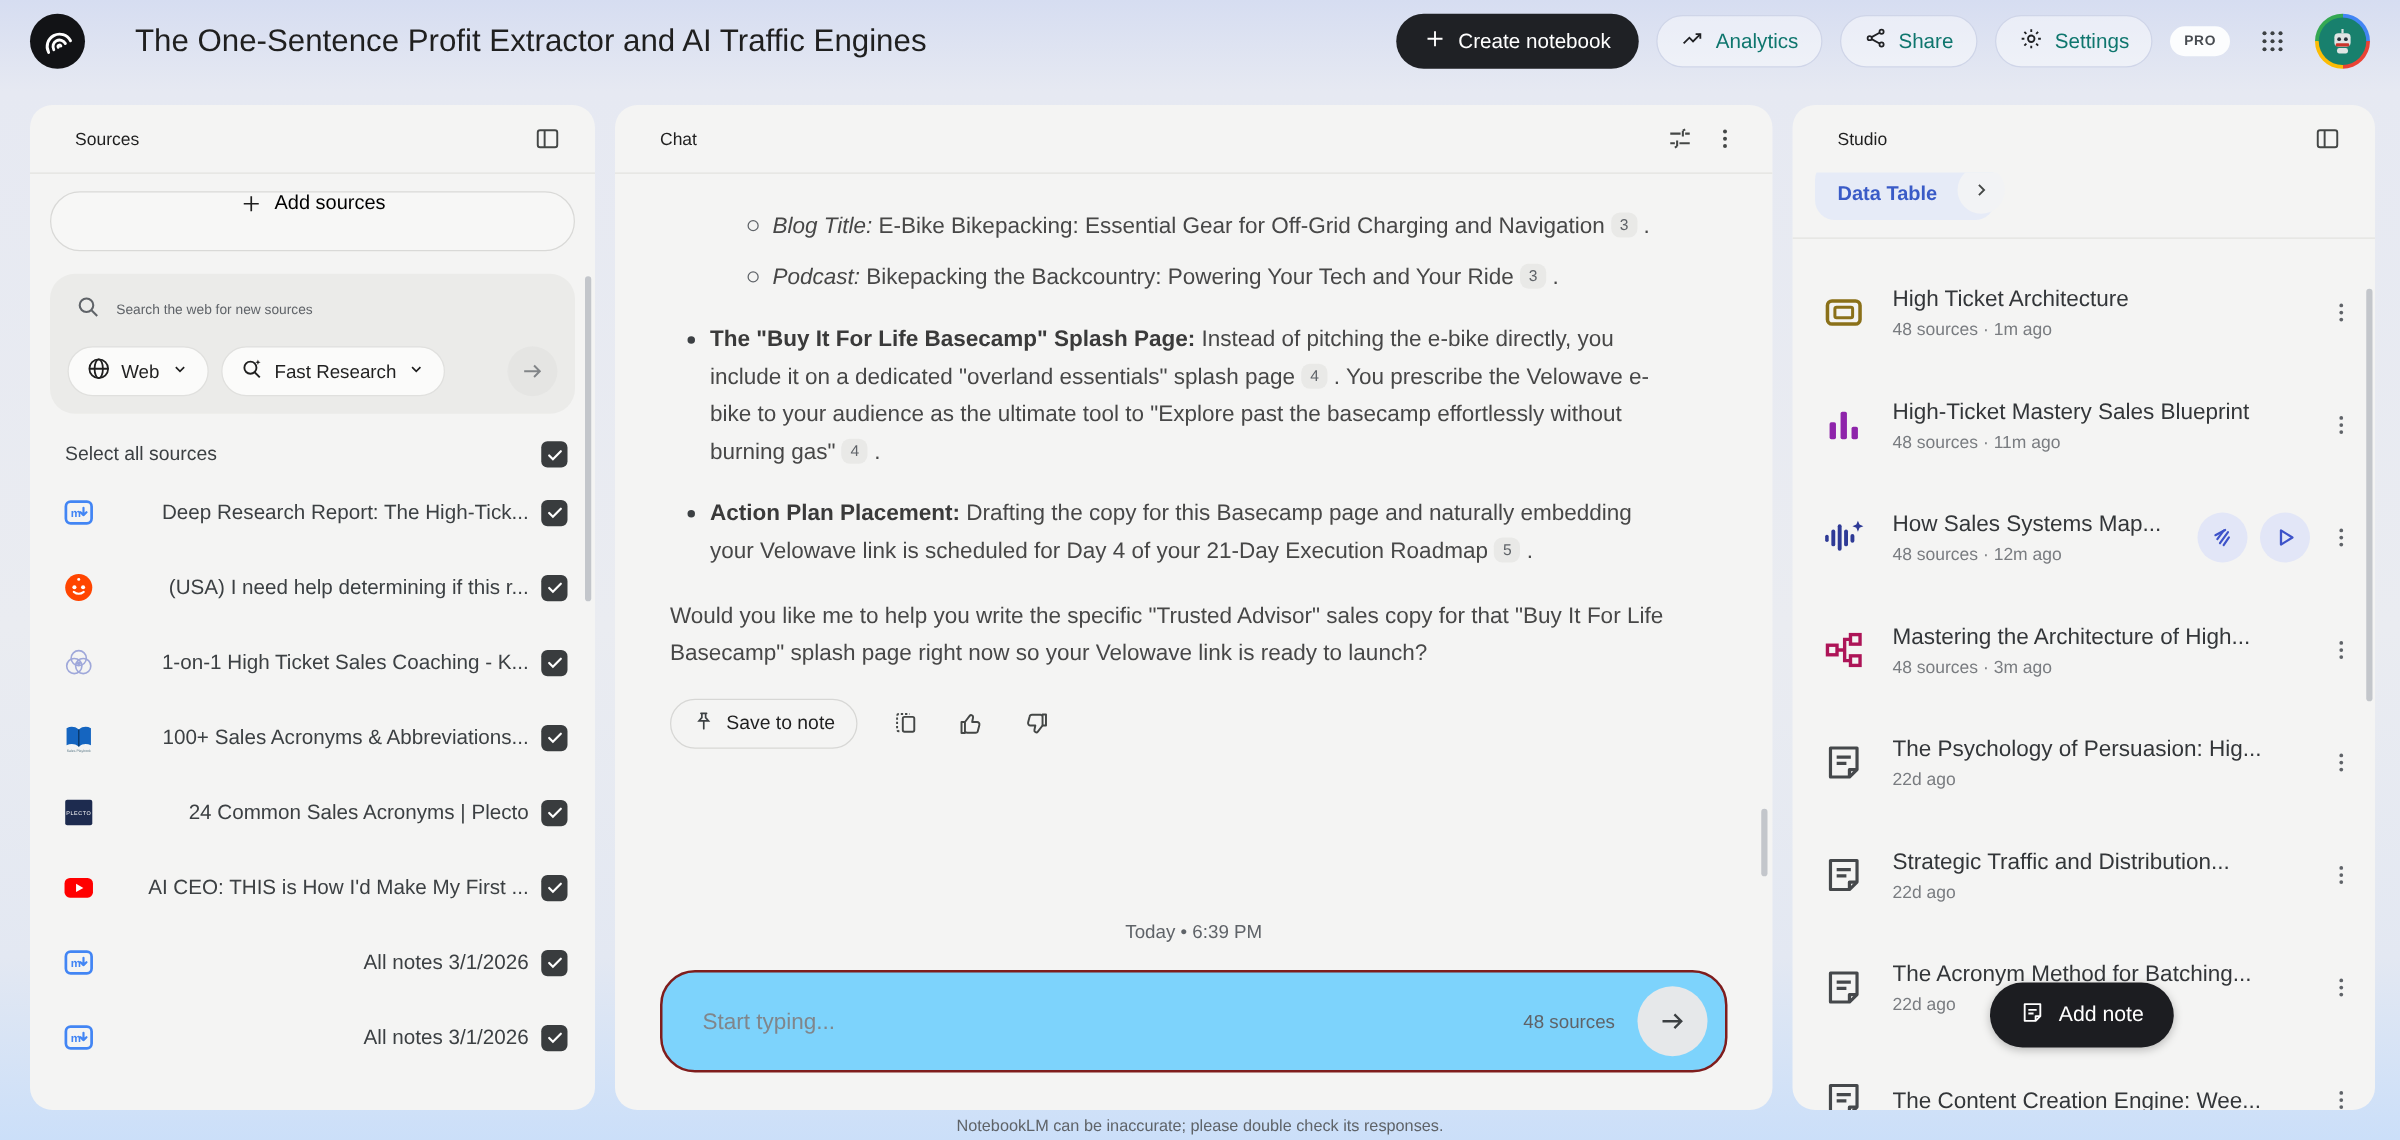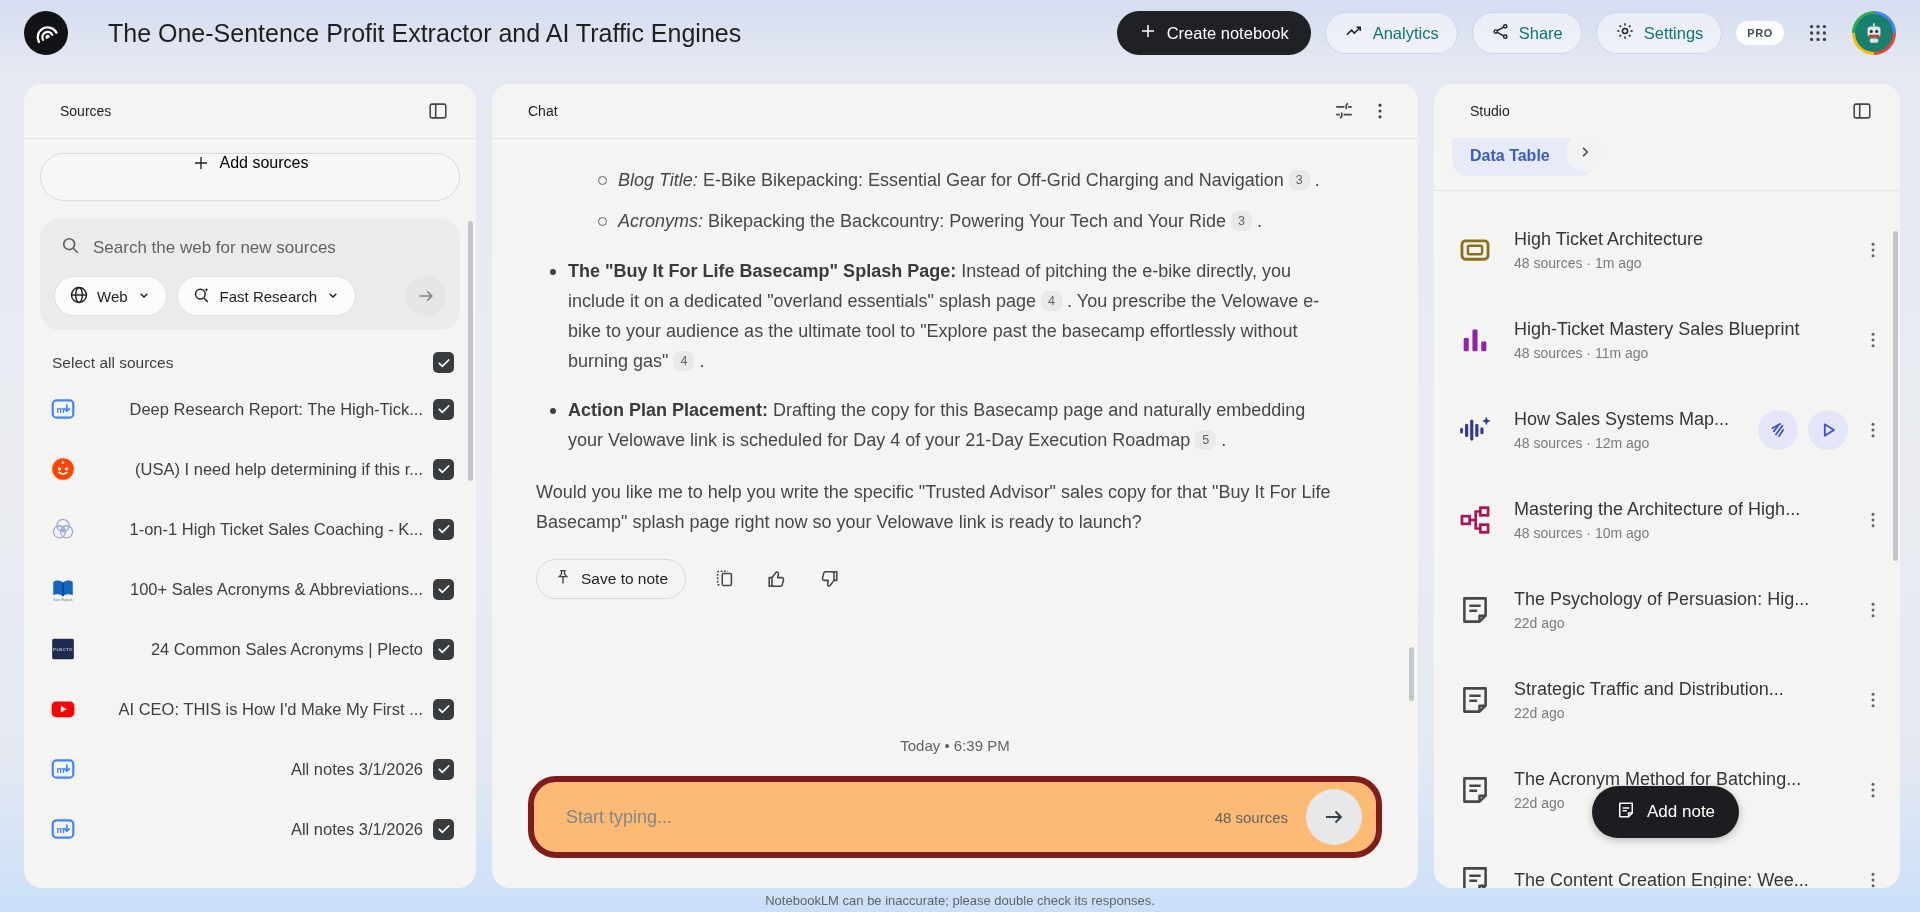--- a/index.html
+++ b/index.html
@@ -27,21 +27,21 @@
   .panel-header { height:54px; display:flex; align-items:center; padding:0 20px 0 36px; font-size:14px; color:#1f1f1f; }
   .panel-header .spacer { flex:1; }
   .hdr-icon-btn { background:none; border:none; width:36px; height:36px; display:flex; align-items:center; justify-content:center; border-radius:50%; }
   .divider { border-bottom:1px solid #e2e2e0; }
 
   
   .src-body { padding:14px 16px 0; position:relative; height:calc(100% - 55px); }
   .add-sources-btn { width:100%; height:48px; border-radius:24px; border:1px solid #d9d9d7; background:#f7f7f6; font-size:16px; color:#000000; display:flex; justify-content:center; gap:10px; font-family:inherit; }
   .search-card { margin-top:18px; background:#ebebe9; border-radius:20px; padding:16px 14px 14px; }
   .search-row { display:flex; align-items:center; gap:12px; padding:0 6px; }
-  .search-input { border:none; background:transparent; outline:none; font-size:17px; color:#3c4043; flex:1; font-family:inherit; }
+  .search-input { border:none; background:transparent; outline:none; font-size:11px; color:#3c4043; flex:1; font-family:inherit; }
   .search-input::placeholder { color:#5f6368; }
   .chip-row { display:flex; gap:10px; margin-top:16px; align-items:center; }
   .chip { display:flex; align-items:center; gap:8px; background:#fbfbfa; border:1px solid #e0e0de; border-radius:20px; height:40px; padding:0 14px; font-size:15px; color:#1f1f1f; font-family:inherit; }
   .chip-go { margin-left:auto; width:40px; height:40px; border-radius:50%; background:#e4e4e2; border:none; display:flex; align-items:center; justify-content:center; opacity:.75; }
   .select-all-row { display:flex; align-items:center; margin-top:22px; padding:0 6px 0 12px; font-size:15.5px; color:#3c4043; }
   .src-list { margin-top:6px; }
   .src-row { display:flex; align-items:center; height:60px; padding:0 6px 0 10px; border-radius:12px; }
   .src-ico { width:26px; height:26px; flex:0 0 auto; margin-right:14px; display:flex; }
   .src-ico svg { width:26px; height:26px; }
   .src-title { flex:1; font-size:16.5px; color:#3c4043; white-space:nowrap; overflow:hidden;text-align:right; }
@@ -59,21 +59,21 @@
   ul.main-list li::before { content:""; position:absolute; left:0; top:13px; width:6px; height:6px; background:#3c4043; border-radius:50%; }
   .seg-b { font-weight:bold; color:#3a3a3a; }
   .seg-i { font-style:italic; }
   .cite { display:inline-flex; align-items:center; justify-content:center; min-width:21px; height:20px; border-radius:7px; background:#e9e9e7; color:#5f6368; font-size:12.5px; vertical-align:2px; padding:0 4px; }
   .closing { margin-top:22px; }
   .actions-row { display:flex; align-items:center; gap:26px; margin-top:22px; }
   .save-note-btn { display:flex; align-items:center; gap:9px; height:40px; padding:0 17px; border-radius:20px; border:1px solid #d7d7d5; background:transparent; font-size:15.5px; color:#1f1f1f; font-family:inherit; }
   .icon-btn { background:none; border:none; width:26px; height:26px; display:flex; align-items:center; justify-content:center; }
   .chat-bottom { padding:0 36px 30px; }
   .time-label { text-align:center; font-size:15px; color:#5f6368; margin-bottom:22px; }
-  .chat-input-box { height:82px; border-radius:28px; background:#fdba74; border:6px solid #7f1d1d; display:flex; align-items:center; padding:0 14px 0 32px; }
+  .chat-input-box { height:82px; border-radius:28px; background:#7dd3fc; border:2px solid #7f1d1d; display:flex; align-items:center; padding:0 14px 0 32px; }
   .chat-input { flex:1; border:none; background:transparent; outline:none; font-size:18px; color:#3c4043; font-family:inherit; }
   .chat-input::placeholder { color:#80868b; }
   .src-count { font-size:15px; color:#5f6368; margin-right:18px; white-space:nowrap; }
   .send-btn { width:56px; height:56px; border-radius:50%; background:#e6e8ea; border:none; display:flex; align-items:center; justify-content:center; }
 
   
   .studio-cliprow { height:52px; overflow:hidden; position:relative; padding-left:18px; }
   .studio-chip-wrap { position:absolute; top:-10px; display:flex; align-items:center; }
   .studio-chip { height:48px; background:#e6ebf7; border-radius:16px; padding:0 46px 0 18px; display:flex; align-items:flex-end; font-size:16px; font-weight:bold; color:#3a5bc7; padding-bottom:11px; border:none; font-family:inherit; }
   .chip-circle { width:38px; height:38px; border-radius:50%; background:#f2f3f5; border:none; margin-left:-30px; display:flex; align-items:center; justify-content:center; }
@@ -372,21 +372,21 @@
           <circle cx="12" cy="5" r="1.9"></circle>
           <circle cx="12" cy="12" r="1.9"></circle>
           <circle cx="12" cy="19" r="1.9"></circle>
         </svg>
     </button>
   </div>
   <div class="divider"></div>
   <div class="chat-scroll">
     <ul class="sub-list" id="sub-bullets">
         <li><span class="seg-i">Blog Title:</span><span> E-Bike Bikepacking: Essential Gear for Off-Grid Charging and Navigation </span><span class="cite">3</span><span> .</span></li>
-        <li><span class="seg-i">Acronyms:</span><span> Bikepacking the Backcountry: Powering Your Tech and Your Ride </span><span class="cite">3</span><span> .</span></li>
+        <li><span class="seg-i">Podcast:</span><span> Bikepacking the Backcountry: Powering Your Tech and Your Ride </span><span class="cite">3</span><span> .</span></li>
       </ul>
     <ul class="main-list" id="main-bullets">
         <li><span class="seg-b">The "Buy It For Life Basecamp" Splash Page:</span><span> Instead of pitching the e-bike directly, you include it on a dedicated "overland essentials" splash page </span><span class="cite">4</span><span> . You prescribe the Velowave e-bike to your audience as the ultimate tool to "Explore past the basecamp effortlessly without burning gas" </span><span class="cite">4</span><span> .</span></li>
         <li><span class="seg-b">Action Plan Placement:</span><span> Drafting the copy for this Basecamp page and naturally embedding your Velowave link is scheduled for Day 4 of your 21-Day Execution Roadmap </span><span class="cite">5</span><span> .</span></li>
       </ul>
     <p class="closing">Would you like me to help you write the specific "Trusted Advisor" sales copy for that "Buy It For Life Basecamp" splash page right now so your Velowave link is ready to launch?</p>
     <div class="actions-row">
       <button class="save-note-btn">
         <span><svg width="18" height="18" viewBox="0 0 24 24" fill="none" stroke="#3c4043" stroke-width="1.8" stroke-linecap="round">
               <path d="M9 3.5h6M10 3.5v4.6l-3 3.4h10l-3-3.4V3.5"></path>
@@ -536,21 +536,21 @@
       </div>
       <div class="studio-row">
         <span class="studio-ico" style="color: rgb(173, 20, 87);"><svg viewBox="0 0 24 24" fill="none" stroke="currentColor" stroke-width="1.9">
             <rect x="2.8" y="9.3" width="5.4" height="5.4"></rect>
             <rect x="15.8" y="3.3" width="5.4" height="5.4"></rect>
             <rect x="15.8" y="15.3" width="5.4" height="5.4"></rect>
             <path d="M8.2 12h4.3m0 0V6h3.3m-3.3 6v6h3.3"></path>
           </svg></span>
         <div class="studio-text">
           <div class="studio-title">Mastering the Architecture of High...</div>
-          <div class="studio-meta">48 sources · 10m ago</div>
+          <div class="studio-meta">48 sources · 3m ago</div>
         </div>
         <button class="menu-btn">
           <span style="width:20px;height:20px;display:flex">
             <svg viewBox="0 0 24 24" fill="#5f6368">
               <circle cx="12" cy="5.2" r="1.8"></circle>
               <circle cx="12" cy="12" r="1.8"></circle>
               <circle cx="12" cy="18.8" r="1.8"></circle>
             </svg>
           </span>
         </button>

